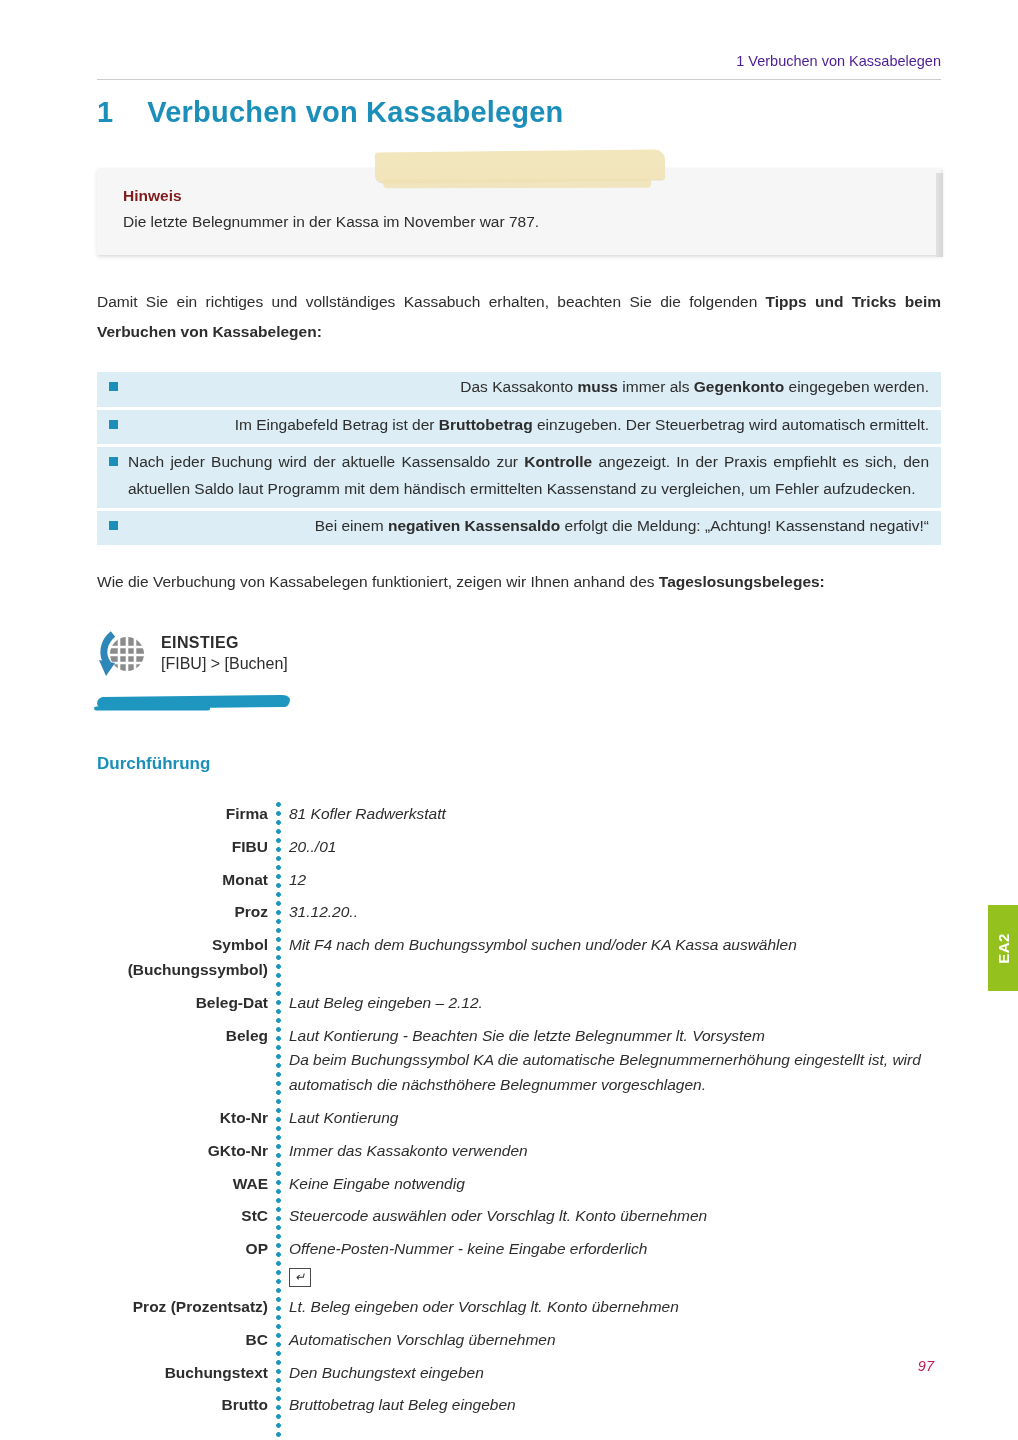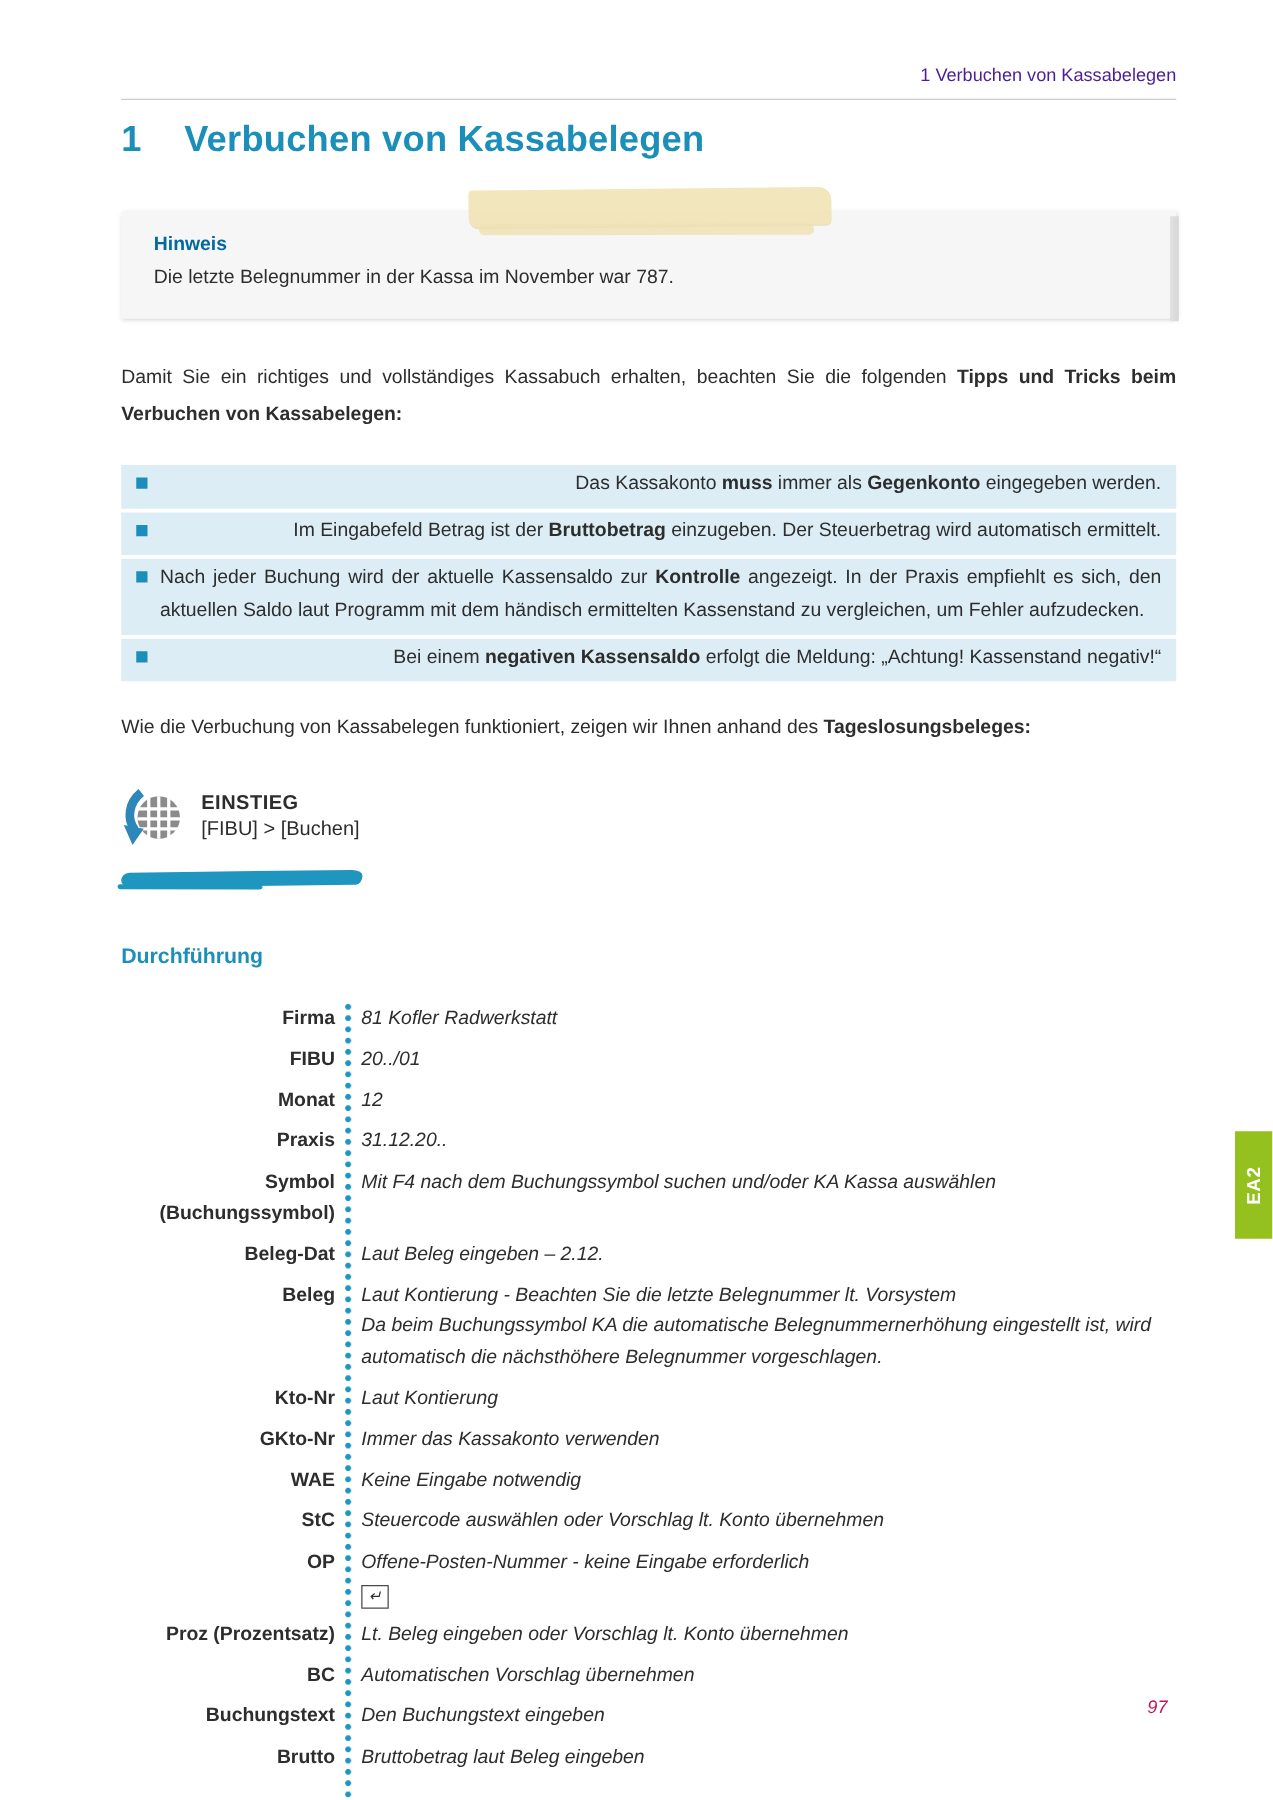--- a/index.html
+++ b/index.html
@@ -10,21 +10,21 @@
   
   .pagehead{margin-top:52px;padding-bottom:9px;border-bottom:1px solid #cccccc;text-align:right;}
   .pagehead .crumb{color:#4c1d95;font-size:14.5px;}
   h1.title{display:flex;gap:34px;align-items:baseline;color:#1b8fba;font-size:29px;font-weight:bold;margin:16px 0 0 0;letter-spacing:.2px;}
 
   
   .hinweis{position:relative;margin-top:40px;background:#f6f6f6;padding:18px 26px 24px 26px;box-shadow:0 2px 4px rgba(0,0,0,.12), 2px 0 3px rgba(0,0,0,.07);}
   .hinweis .edge{position:absolute;top:4px;right:-2px;width:7px;height:calc(100% - 2px);background:linear-gradient(90deg,#e2e2e2,#d6d6d6);}
   .hinweis .tape{position:absolute;top:-18px;left:278px;width:290px;height:30px;background:#f2e5b9;opacity:.95;border-radius:3px 10px 4px 8px;transform:rotate(-.6deg);box-shadow:0 1px 0 rgba(210,190,130,.45);}
   .hinweis .tape:after{content:"";position:absolute;left:8px;right:14px;bottom:-7px;height:9px;background:#efe0ae;opacity:.8;border-radius:4px;transform:rotate(.5deg);}
-  .hinweis-label{color:#0369a1;font-weight:bold;font-size:15.5px;margin:0 0 8px 0;}
+  .hinweis-label{color:#7f1d1d;font-weight:bold;font-size:15.5px;margin:0 0 8px 0;}
   .hinweis-text{font-size:15.5px;margin:0;}
 
   
   p.intro{margin:32px 0 0 0;font-size:15.5px;line-height:1.95;text-align:justify;}
   p.lead{margin:28px 0 0 0;font-size:15.5px;}
 
   
   .tips{margin-top:25px;display:flex;flex-direction:column;gap:3px;}
   .tip{background:#dcedf5;padding:1px 12px 6px 12px;display:flex;gap:10px;font-size:15.5px;line-height:1.75;justify-content:space-between;}
   .tip .sq{flex:0 0 auto;width:9px;height:9px;background:#1b8fba;margin-top:9px;}
@@ -152,21 +152,21 @@
         <div class="prow">
           <div class="plabel">
             <div>Monat</div>
           </div>
           <div class="pvalue">
             <div class="vline">12</div>
           </div>
         </div>
         <div class="prow">
           <div class="plabel">
-            <div>Praxis</div>
+            <div>Proz</div>
           </div>
           <div class="pvalue">
             <div class="vline">31.12.20..</div>
           </div>
         </div>
         <div class="prow">
           <div class="plabel">
             <div>Symbol</div>
             <div>(Buchungssymbol)</div>
           </div>

